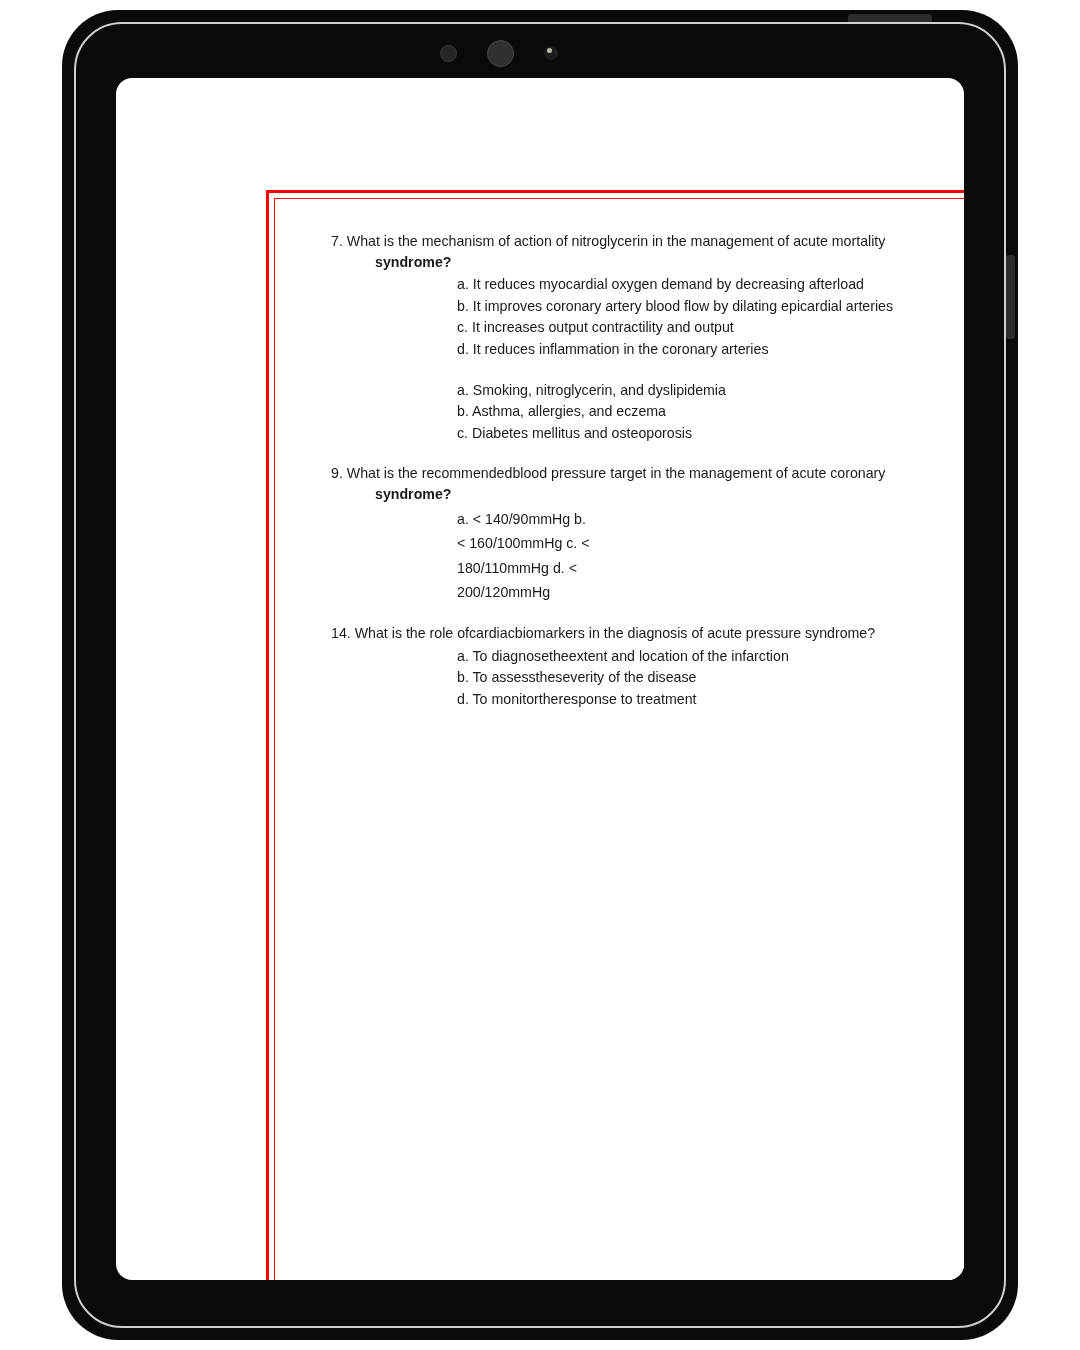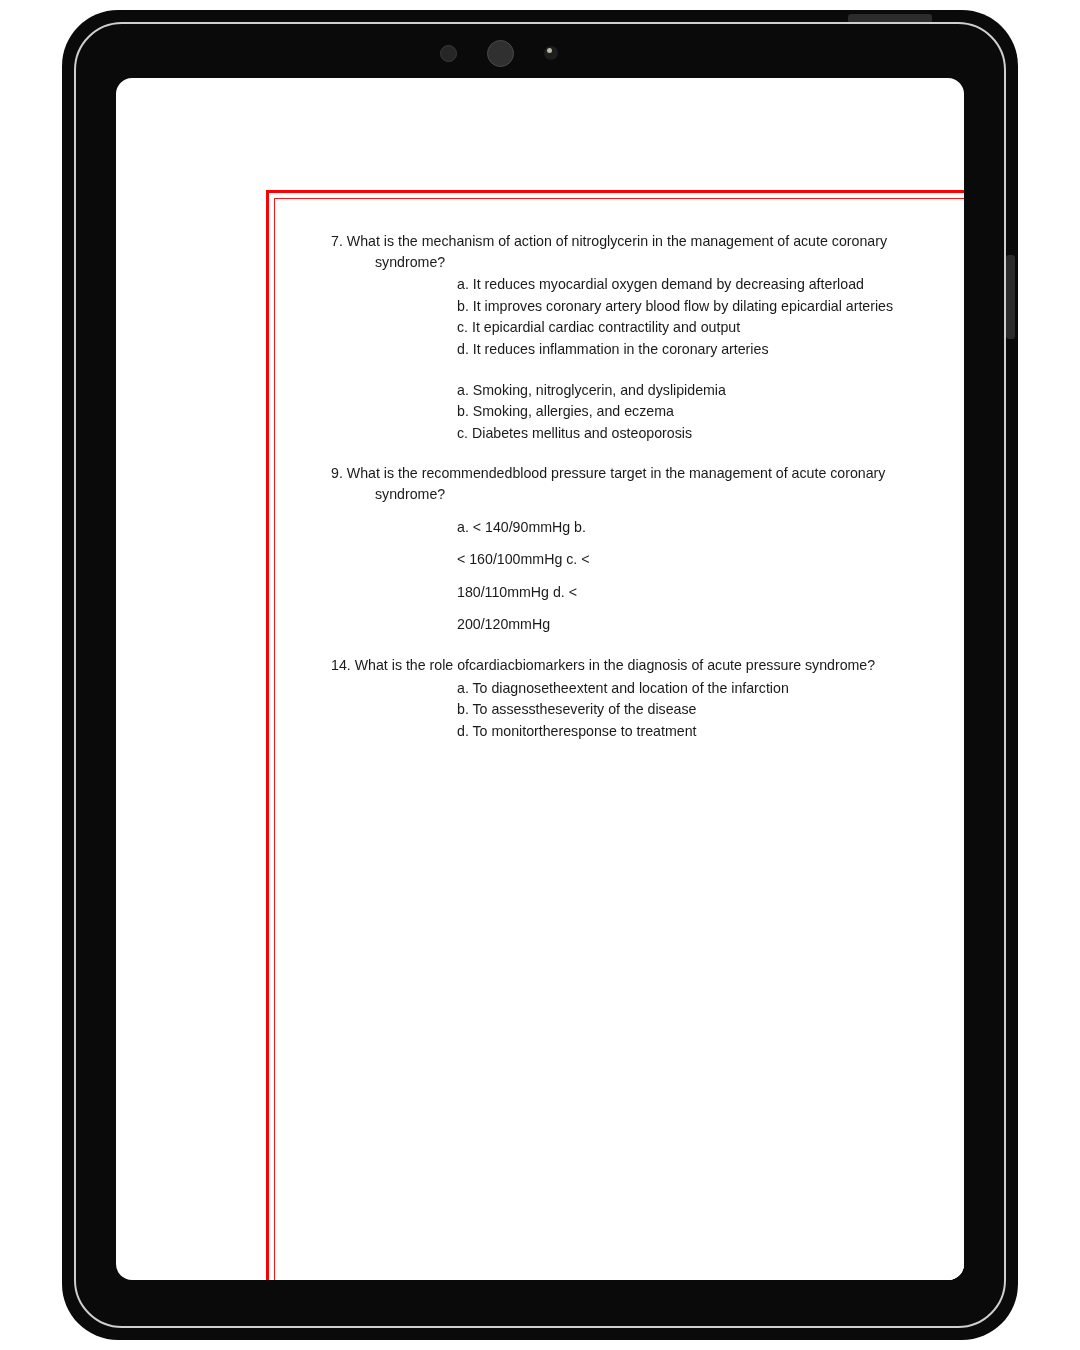--- a/index.html
+++ b/index.html
@@ -147,31 +147,32 @@
   .q-stem {
     margin: 0 0 2px 0;
     padding-left: 16px;
     text-indent: -16px;
     max-width: 630px;
   }
   .q-stem .cont {
     display: block;
     text-indent: 0;
     padding-left: 28px;
+    font-weight: bold;
   }
   .opt {
     margin: 0 0 1px 0;
     padding-left: 126px;
   }
   .opt-wrap {
     padding-left: 126px;
     max-width: 200px;
   }
   .opt-wrap p {
-    margin: 12px 0 1px 0;
+    margin: 4px 0 1px 0;
   }
 </style>
 </head>
 <body>
 
 <div class="stage">
 
   <div class="device-outer"></div>
   <div class="side-button"></div>
   <div class="side-button2"></div>
@@ -185,32 +186,32 @@
 
   <div class="screen">
 
     <div class="page">
       <div class="page-inner">
         <div class="doc-body">
 
           <div class="q-block">
             <p class="q-stem">
               <span>7.</span>
-              <span>What is the mechanism of action of nitroglycerin in the management of acute coronary</span>
+              <span>What is the mechanism of action of nitroglycerin in the management of acute mortality</span>
               <span class="cont">syndrome?</span>
             </p>
             <p class="opt">a. It reduces myocardial oxygen demand by decreasing afterload</p>
             <p class="opt">b. It improves coronary artery blood flow by dilating epicardial arteries</p>
-            <p class="opt">c.   It epicardial cardiac contractility and output</p>
+            <p class="opt">c.   It increases output contractility and output</p>
             <p class="opt">d. It reduces inflammation in the coronary arteries</p>
           </div>
 
           <div class="q-block">
             <p class="opt">a. Smoking, nitroglycerin, and dyslipidemia</p>
-            <p class="opt">b. Smoking, allergies, and eczema</p>
+            <p class="opt">b. Asthma, allergies, and eczema</p>
             <p class="opt">c. Diabetes mellitus and osteoporosis</p>
           </div>
 
           <div class="q-block">
             <p class="q-stem">
               <span>9.</span>
               <span>What is the recommendedblood pressure target in the management of acute coronary</span>
               <span class="cont">syndrome?</span>
             </p>
             <div class="opt-wrap">

